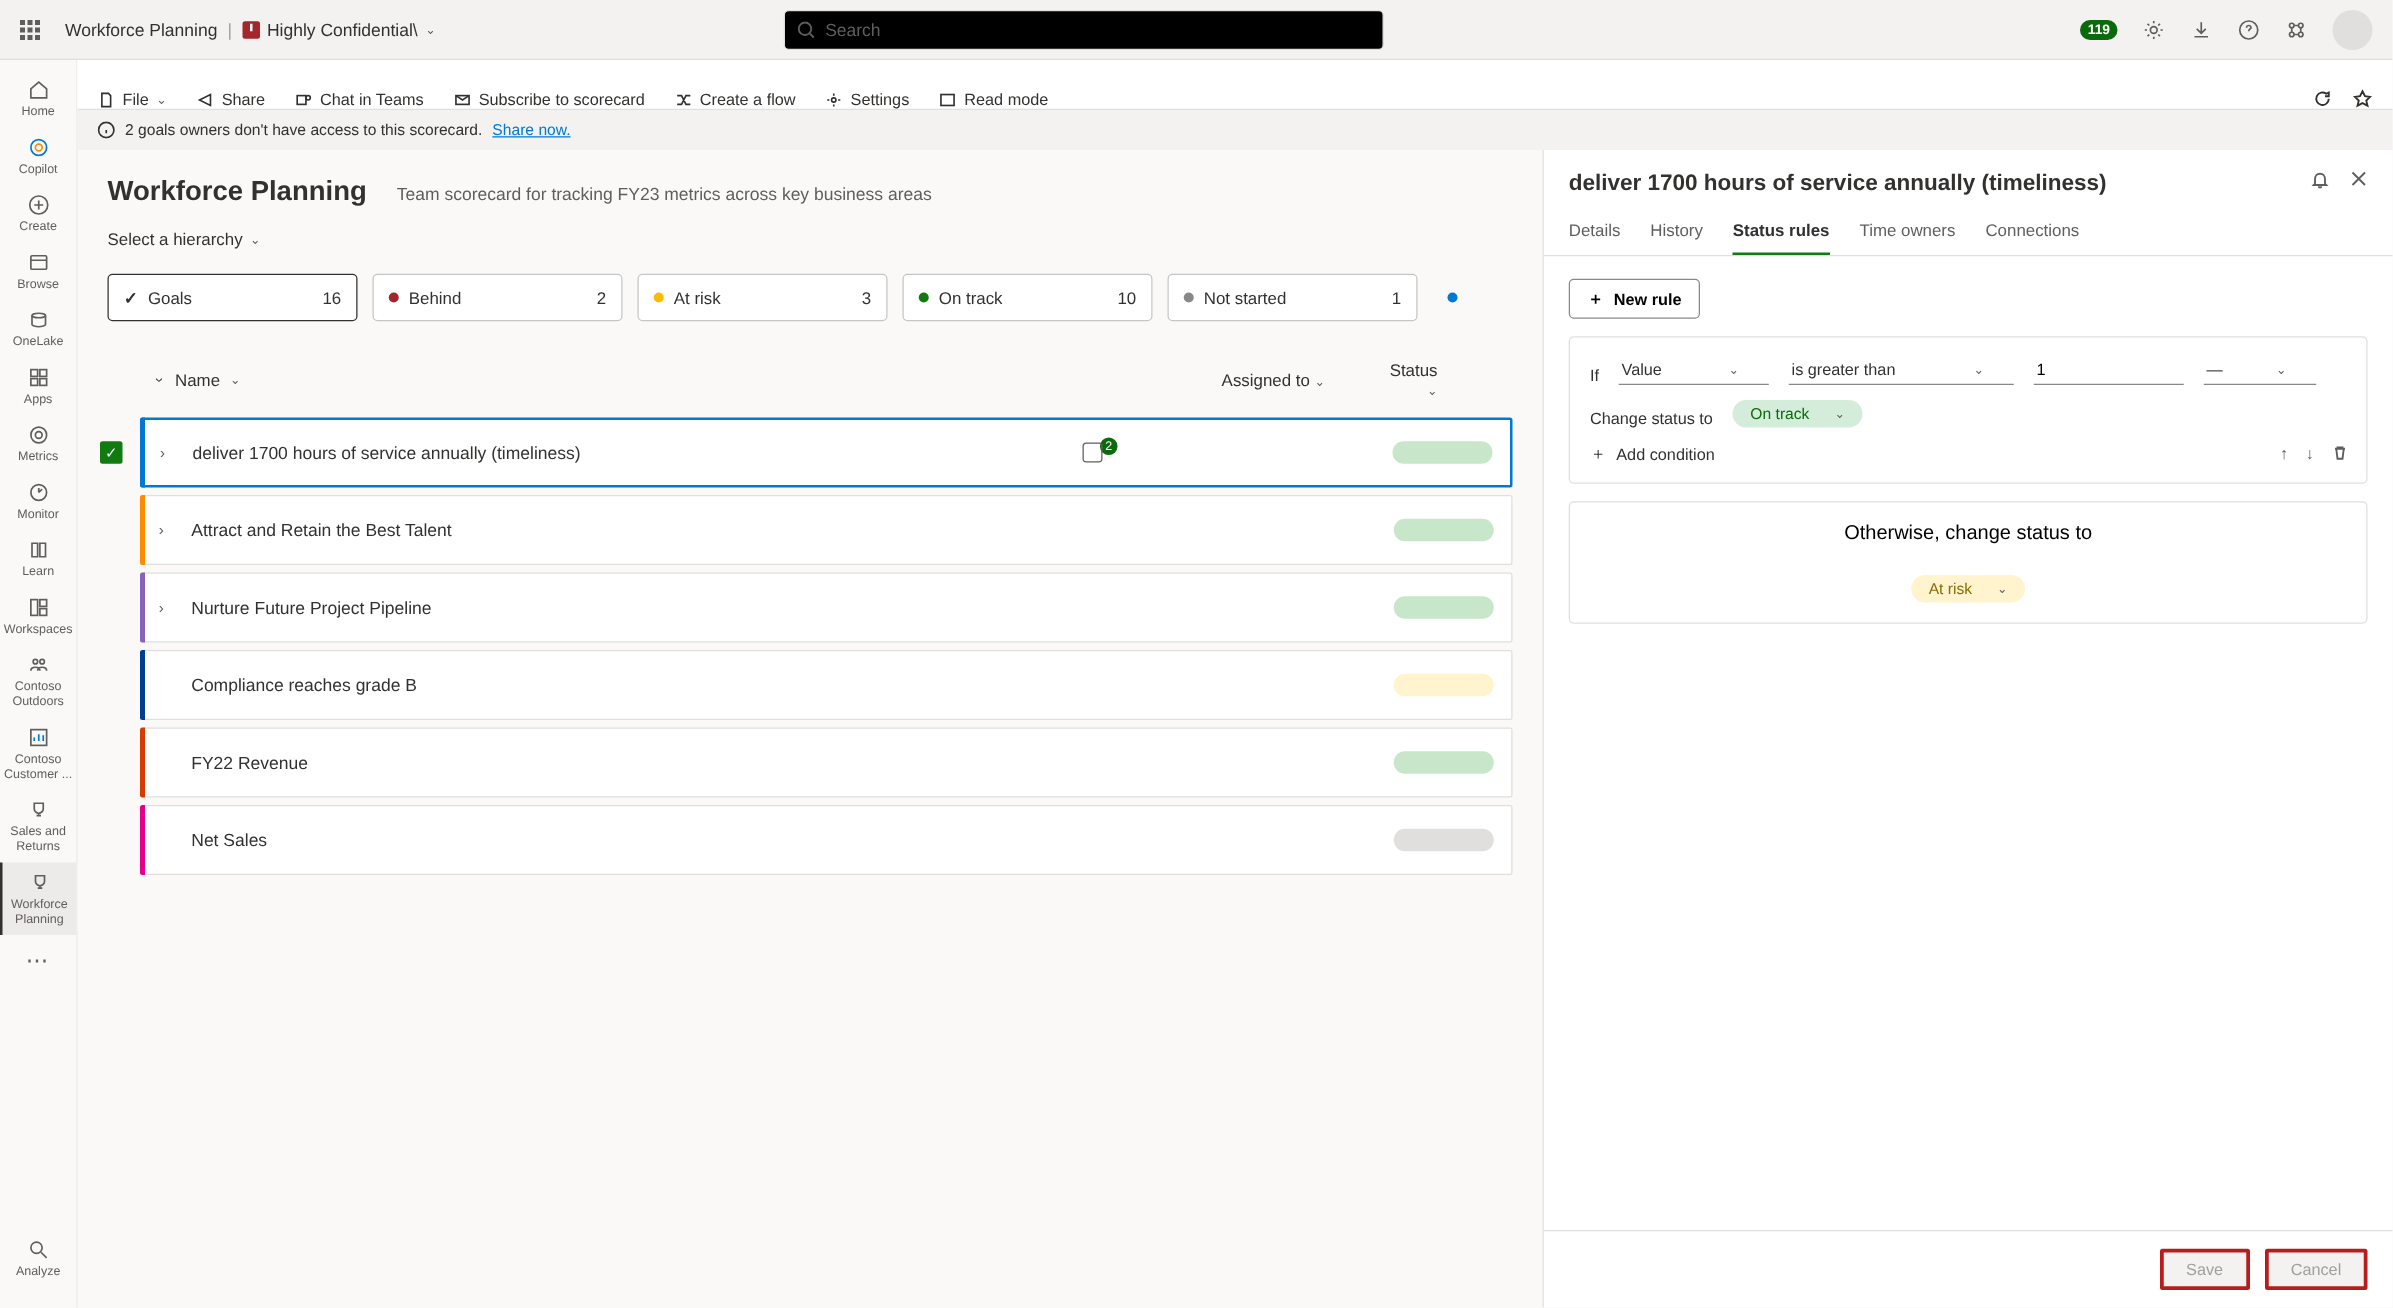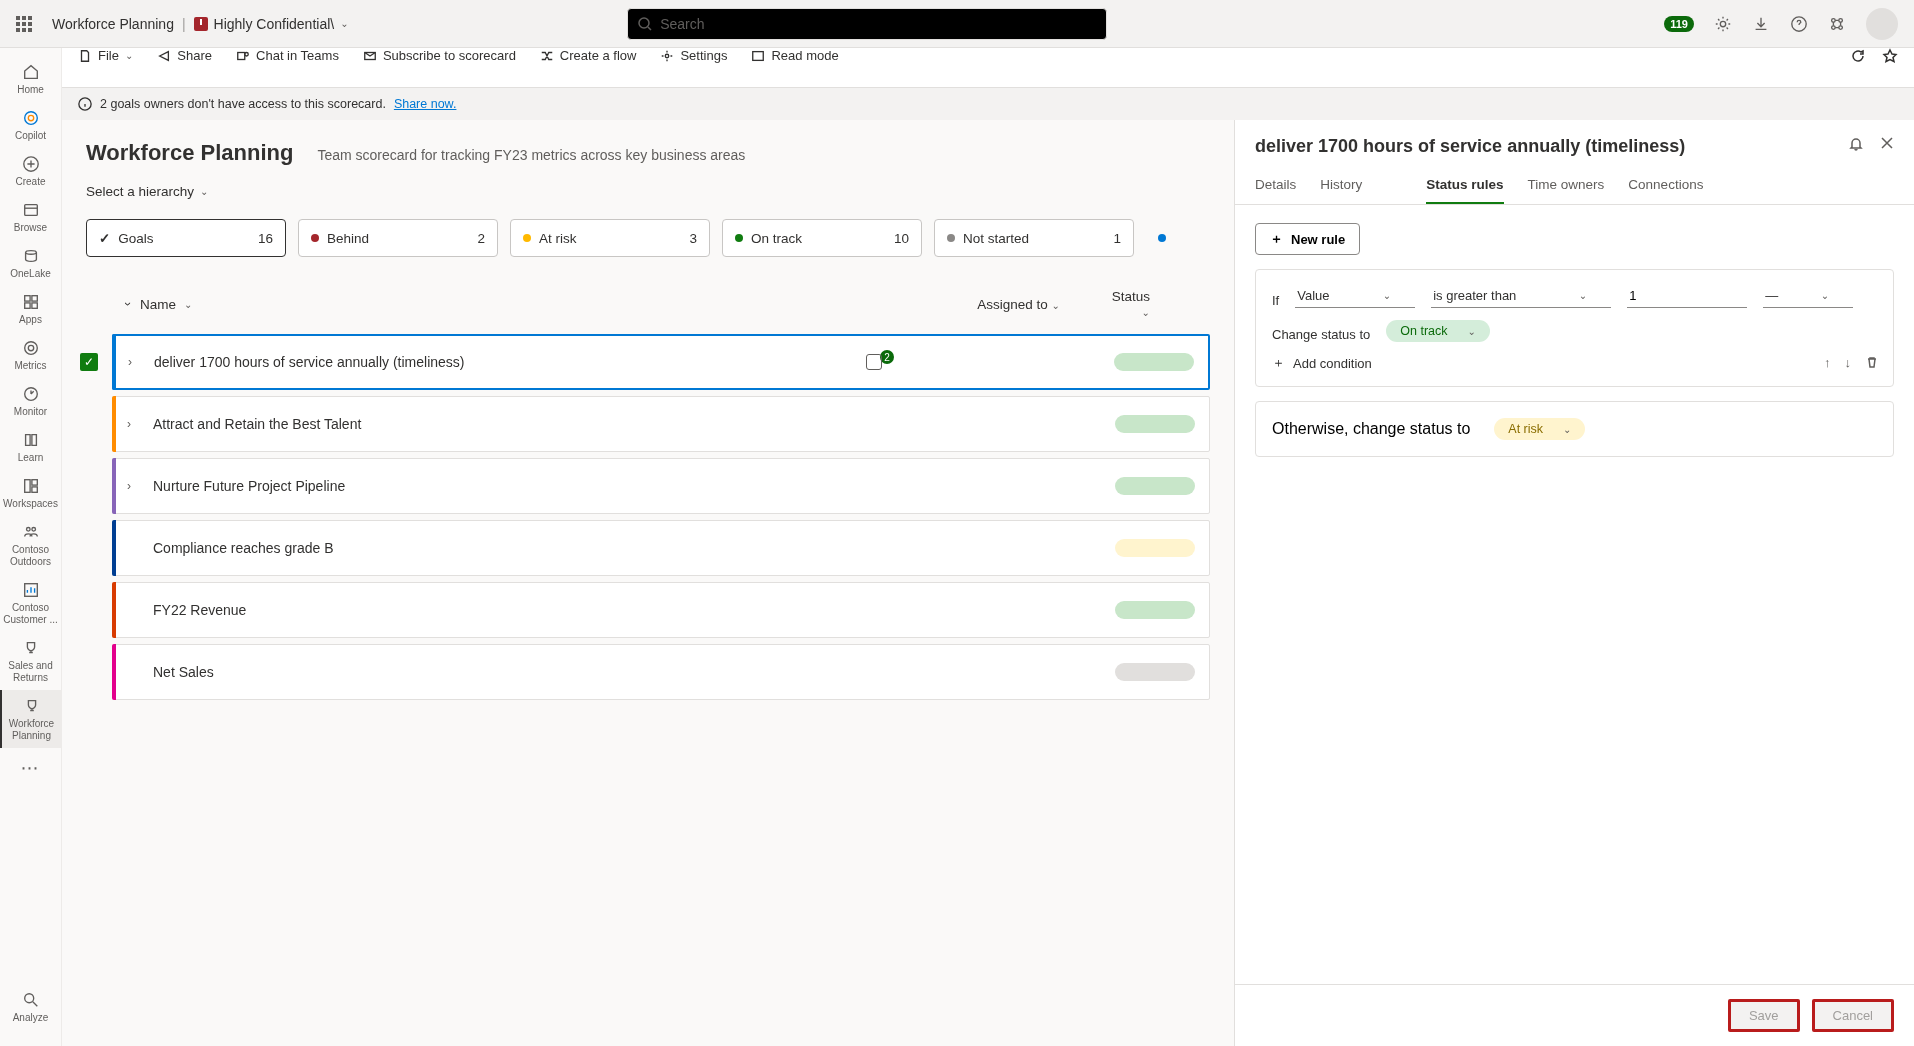--- a/index.html
+++ b/index.html
@@ -22,21 +22,21 @@
 
 
 .left-nav { position: absolute; left: 0; top: 48px; bottom: 0; width: 62px; background: #faf9f8; border-right: 1px solid #edebe9; display: flex; flex-direction: column; align-items: center; padding-top: 8px; }
 .nav-item { width: 100%; display: flex; flex-direction: column; align-items: center; padding: 6px 0; font-size: 10px; color: #605e5c; cursor: pointer; text-align: center; line-height: 1.2; }
 .nav-item.active { background: #edebe9; border-left: 2px solid #323130; }
 .nav-icon { width: 20px; height: 20px; margin-bottom: 2px; display: flex; align-items: center; justify-content: center; }
 .nav-more { margin-top: 4px; font-size: 18px; letter-spacing: 2px; }
 .nav-bottom { margin-top: auto; margin-bottom: 16px; }
 
 
-.toolbar { position: absolute; top: 48px; left: 62px; right: 0; height: 40px; background: #fff; border-bottom: 1px solid #e1dfdd; display: flex; align-items: flex-start; padding: 0 16px; font-size: 13px; color: #323130; }
+.toolbar { position: absolute; top: 48px; left: 62px; right: 0; height: 40px; background: #fff; border-bottom: 1px solid #e1dfdd; display: flex; align-items: flex-end; padding: 0 16px; font-size: 13px; color: #323130; }
 .toolbar-item { display: flex; align-items: center; gap: 6px; margin-right: 24px; cursor: pointer; }
 .toolbar-right { margin-left: auto; display: flex; gap: 16px; }
 
 
 .notif-bar { position: absolute; top: 88px; left: 62px; right: 0; height: 32px; background: #f3f2f1; display: flex; align-items: center; padding: 0 16px; font-size: 12.5px; color: #323130; gap: 8px; }
 .notif-bar a { color: #0078d4; text-decoration: underline; }
 
 
 .main { position: absolute; top: 120px; left: 62px; right: 0; bottom: 0; display: flex; }
 .content { flex: 1; padding: 20px 24px; overflow: hidden; }
@@ -77,36 +77,36 @@
 .sp-grey { background: #e1dfdd; }
 
 
 .side-panel { width: 680px; background: #fff; border-left: 1px solid #e1dfdd; display: flex; flex-direction: column; }
 .panel-header { padding: 16px 20px 10px; display: flex; align-items: flex-start; }
 .panel-title { font-size: 18px; font-weight: 600; color: #323130; flex: 1; }
 .panel-icons { display: flex; gap: 16px; color: #605e5c; }
 .panel-icons span { cursor: pointer; font-size: 14px; }
 .panel-tabs { display: flex; gap: 24px; padding: 0 20px; border-bottom: 1px solid #e1dfdd; font-size: 13.5px; }
 .tab { padding: 10px 0; color: #605e5c; cursor: pointer; text-align: center; }
-.tab.active { color: #323130; font-weight: 600; border-bottom: 2px solid #107c10; margin-left: 40px; }
+.tab.active { color: #323130; font-weight: 600; border-bottom: 2px solid #107c10; }
 
 .panel-body { flex: 1; padding: 18px 20px; overflow: auto; }
 .new-rule-btn { display: inline-flex; align-items: center; gap: 8px; border: 1px solid #8a8886; border-radius: 4px; padding: 6px 14px; font-size: 13px; background: #fff; cursor: pointer; font-weight: 600; }
 .rule-card { border: 1px solid #e1dfdd; border-radius: 4px; padding: 14px 16px; margin-top: 14px; position: relative; }
 .rule-row { display: flex; align-items: flex-end; gap: 16px; font-size: 13px; color: #323130; margin-bottom: 12px; }
 .rule-select { min-width: 120px; border: none; border-bottom: 1px solid #8a8886; padding: 4px 24px 4px 2px; font-size: 13px; background: #fff; position: relative; display: inline-flex; align-items: center; justify-content: space-between; cursor: pointer; }
 .rule-select.wide { min-width: 180px; }
 .rule-input { width: 120px; border: none; border-bottom: 1px solid #8a8886; padding: 4px 2px; font-size: 13px; }
 .status-select { display: inline-flex; align-items: center; gap: 20px; padding: 4px 14px; border-radius: 12px; font-size: 12.5px; cursor: pointer; }
 .ss-green { background: #d4edda; color: #0b6a0b; }
 .ss-yellow { background: #fff4ce; color: #8a6d00; }
 .add-cond { display: flex; align-items: center; gap: 8px; font-size: 13px; color: #323130; cursor: pointer; }
 .rule-actions { position: absolute; right: 14px; top: 50%; transform: translateY(-50%); display: flex; gap: 14px; color: #605e5c; }
 .rule-actions.bottom { top: auto; bottom: 14px; transform: none; }
-.rule-card.small { padding: 16px; display: flex; align-items: center; gap: 24px; }
+.rule-card.small { padding: 16px; display: flex; align-items: center; gap: 24px; flex-direction: column; }
 
 .panel-footer { border-top: 1px solid #e1dfdd; padding: 14px 20px; display: flex; justify-content: flex-end; gap: 12px; }
 .btn { padding: 6px 18px; font-size: 13px; border: 3px solid #b91c1c; background: #f3f2f1; border-radius: 2px; color: #a19f9d; cursor: pointer; }
 svg { stroke: currentColor; fill: none; stroke-width: 1.5; }
 </style>
 </head>
 <body>
 
 <div class="top-header">
   <div class="app-grid-icon">

